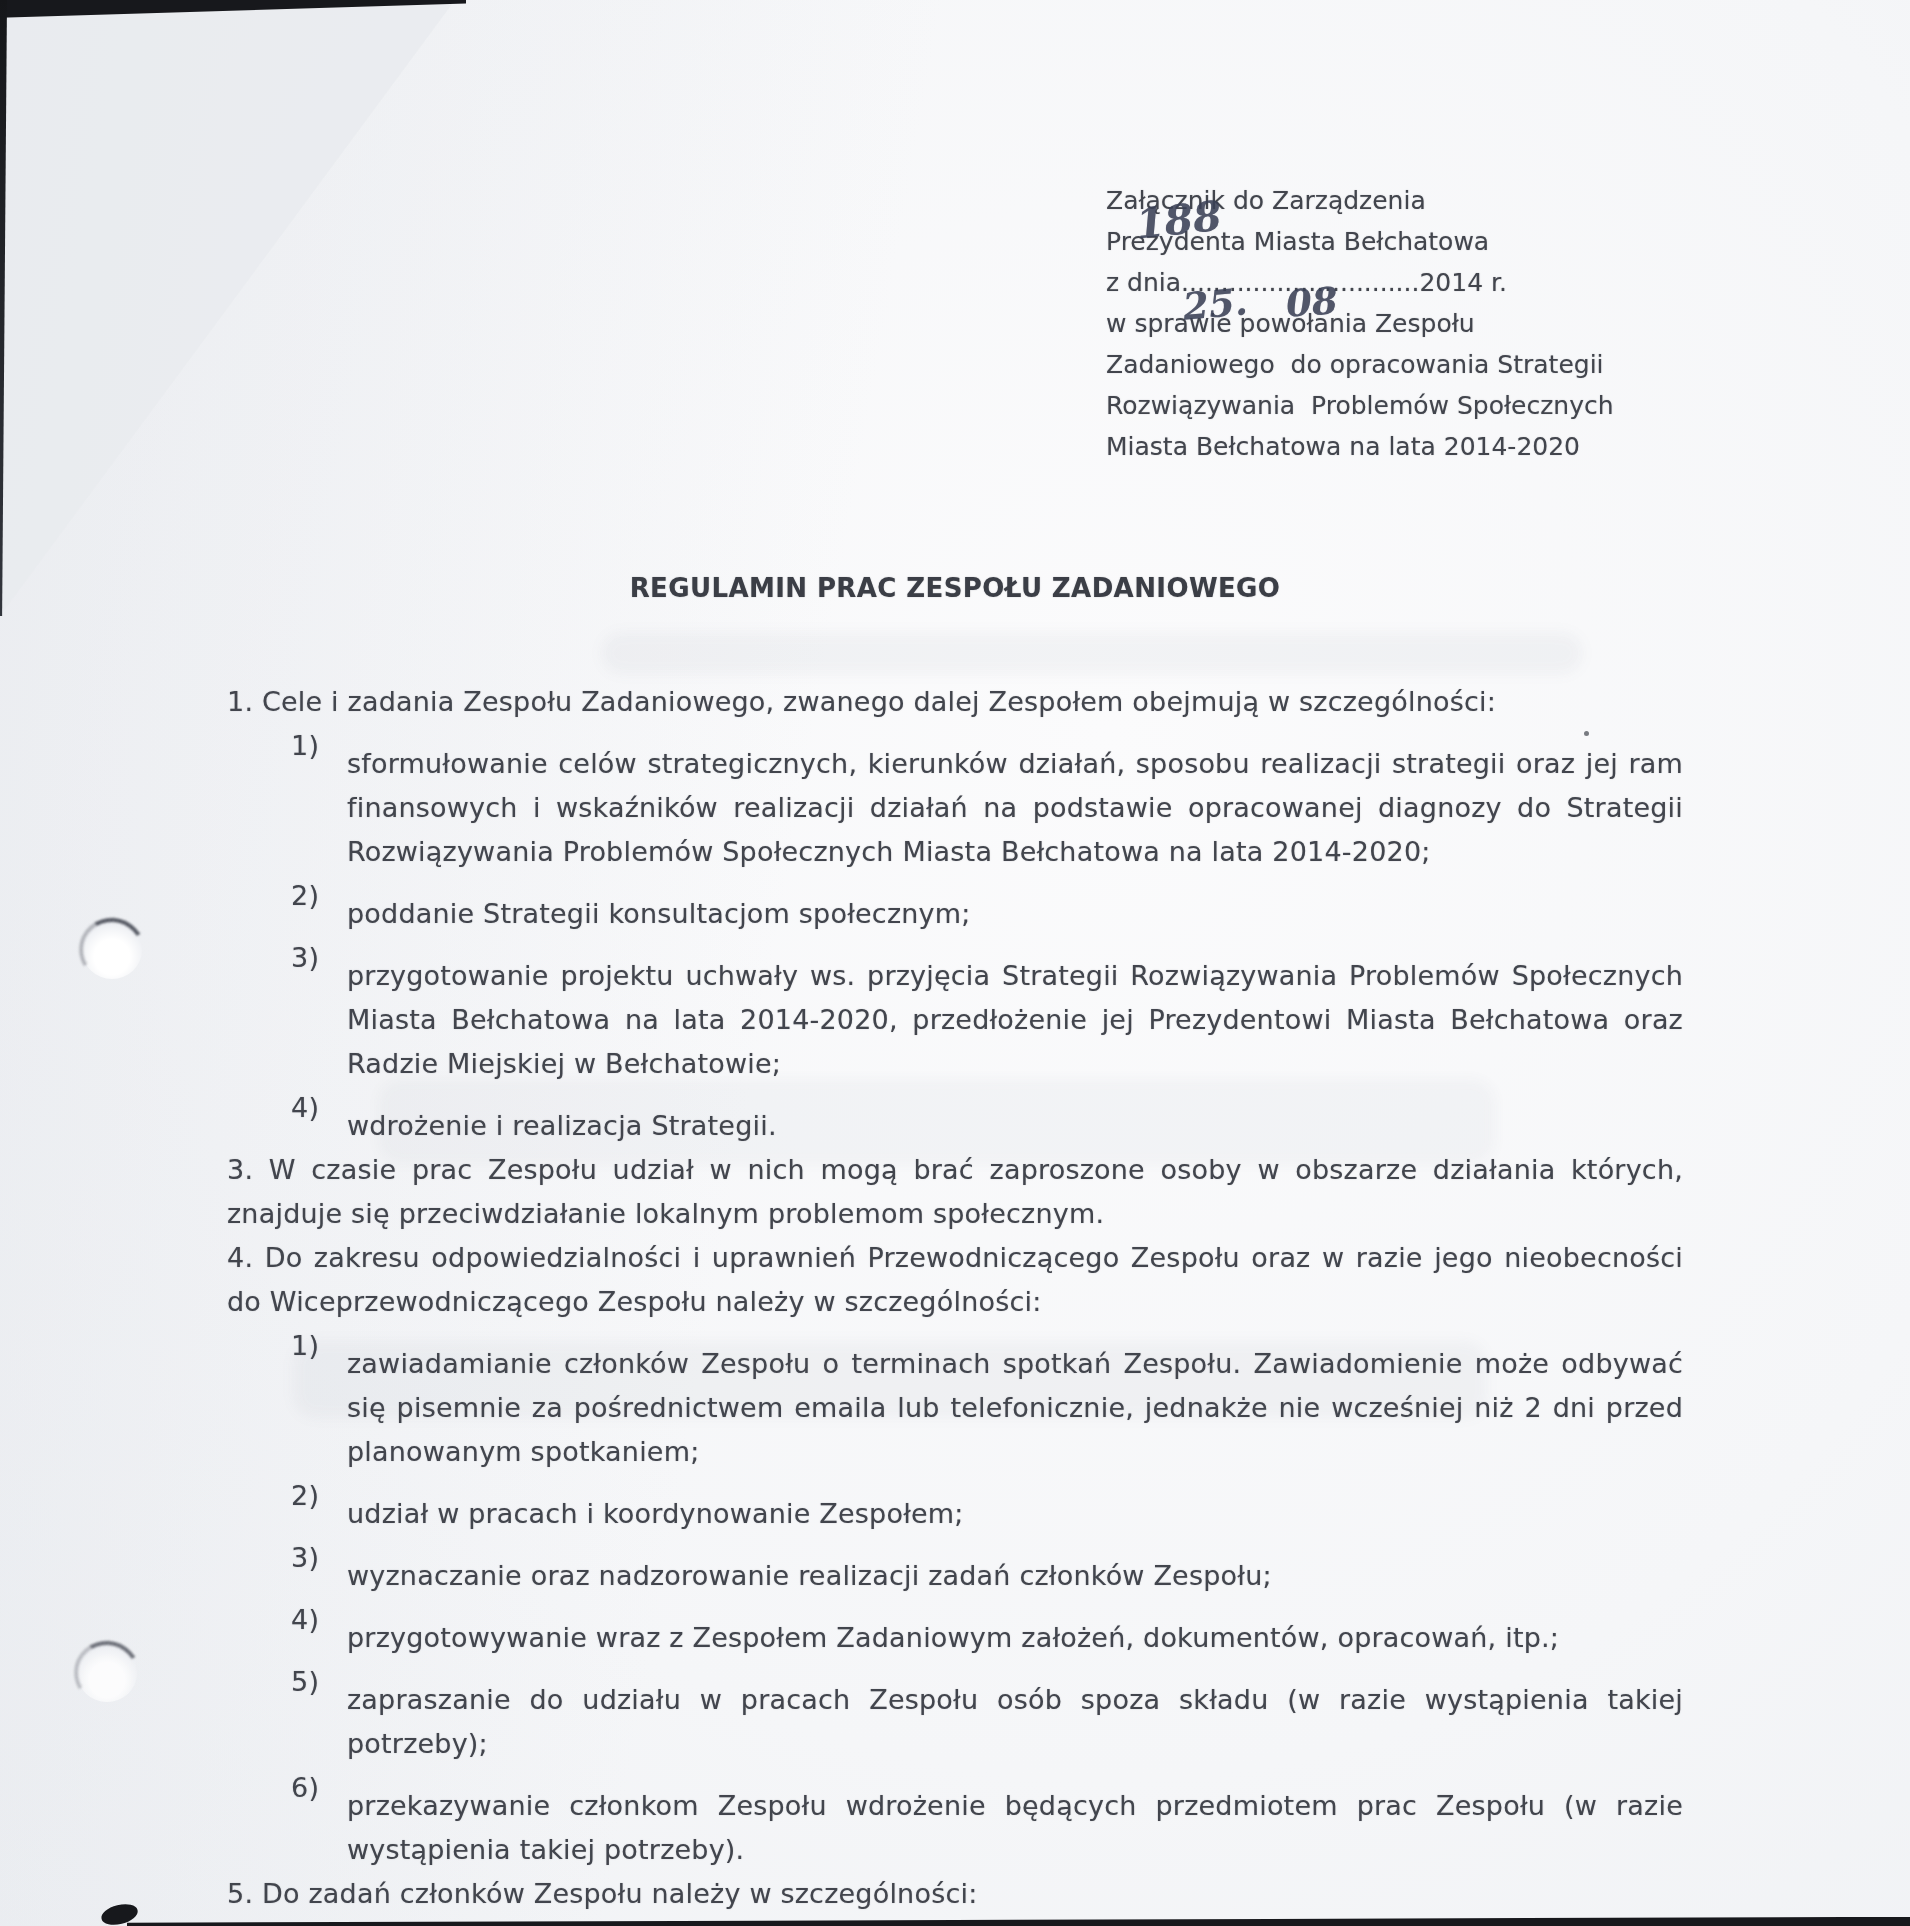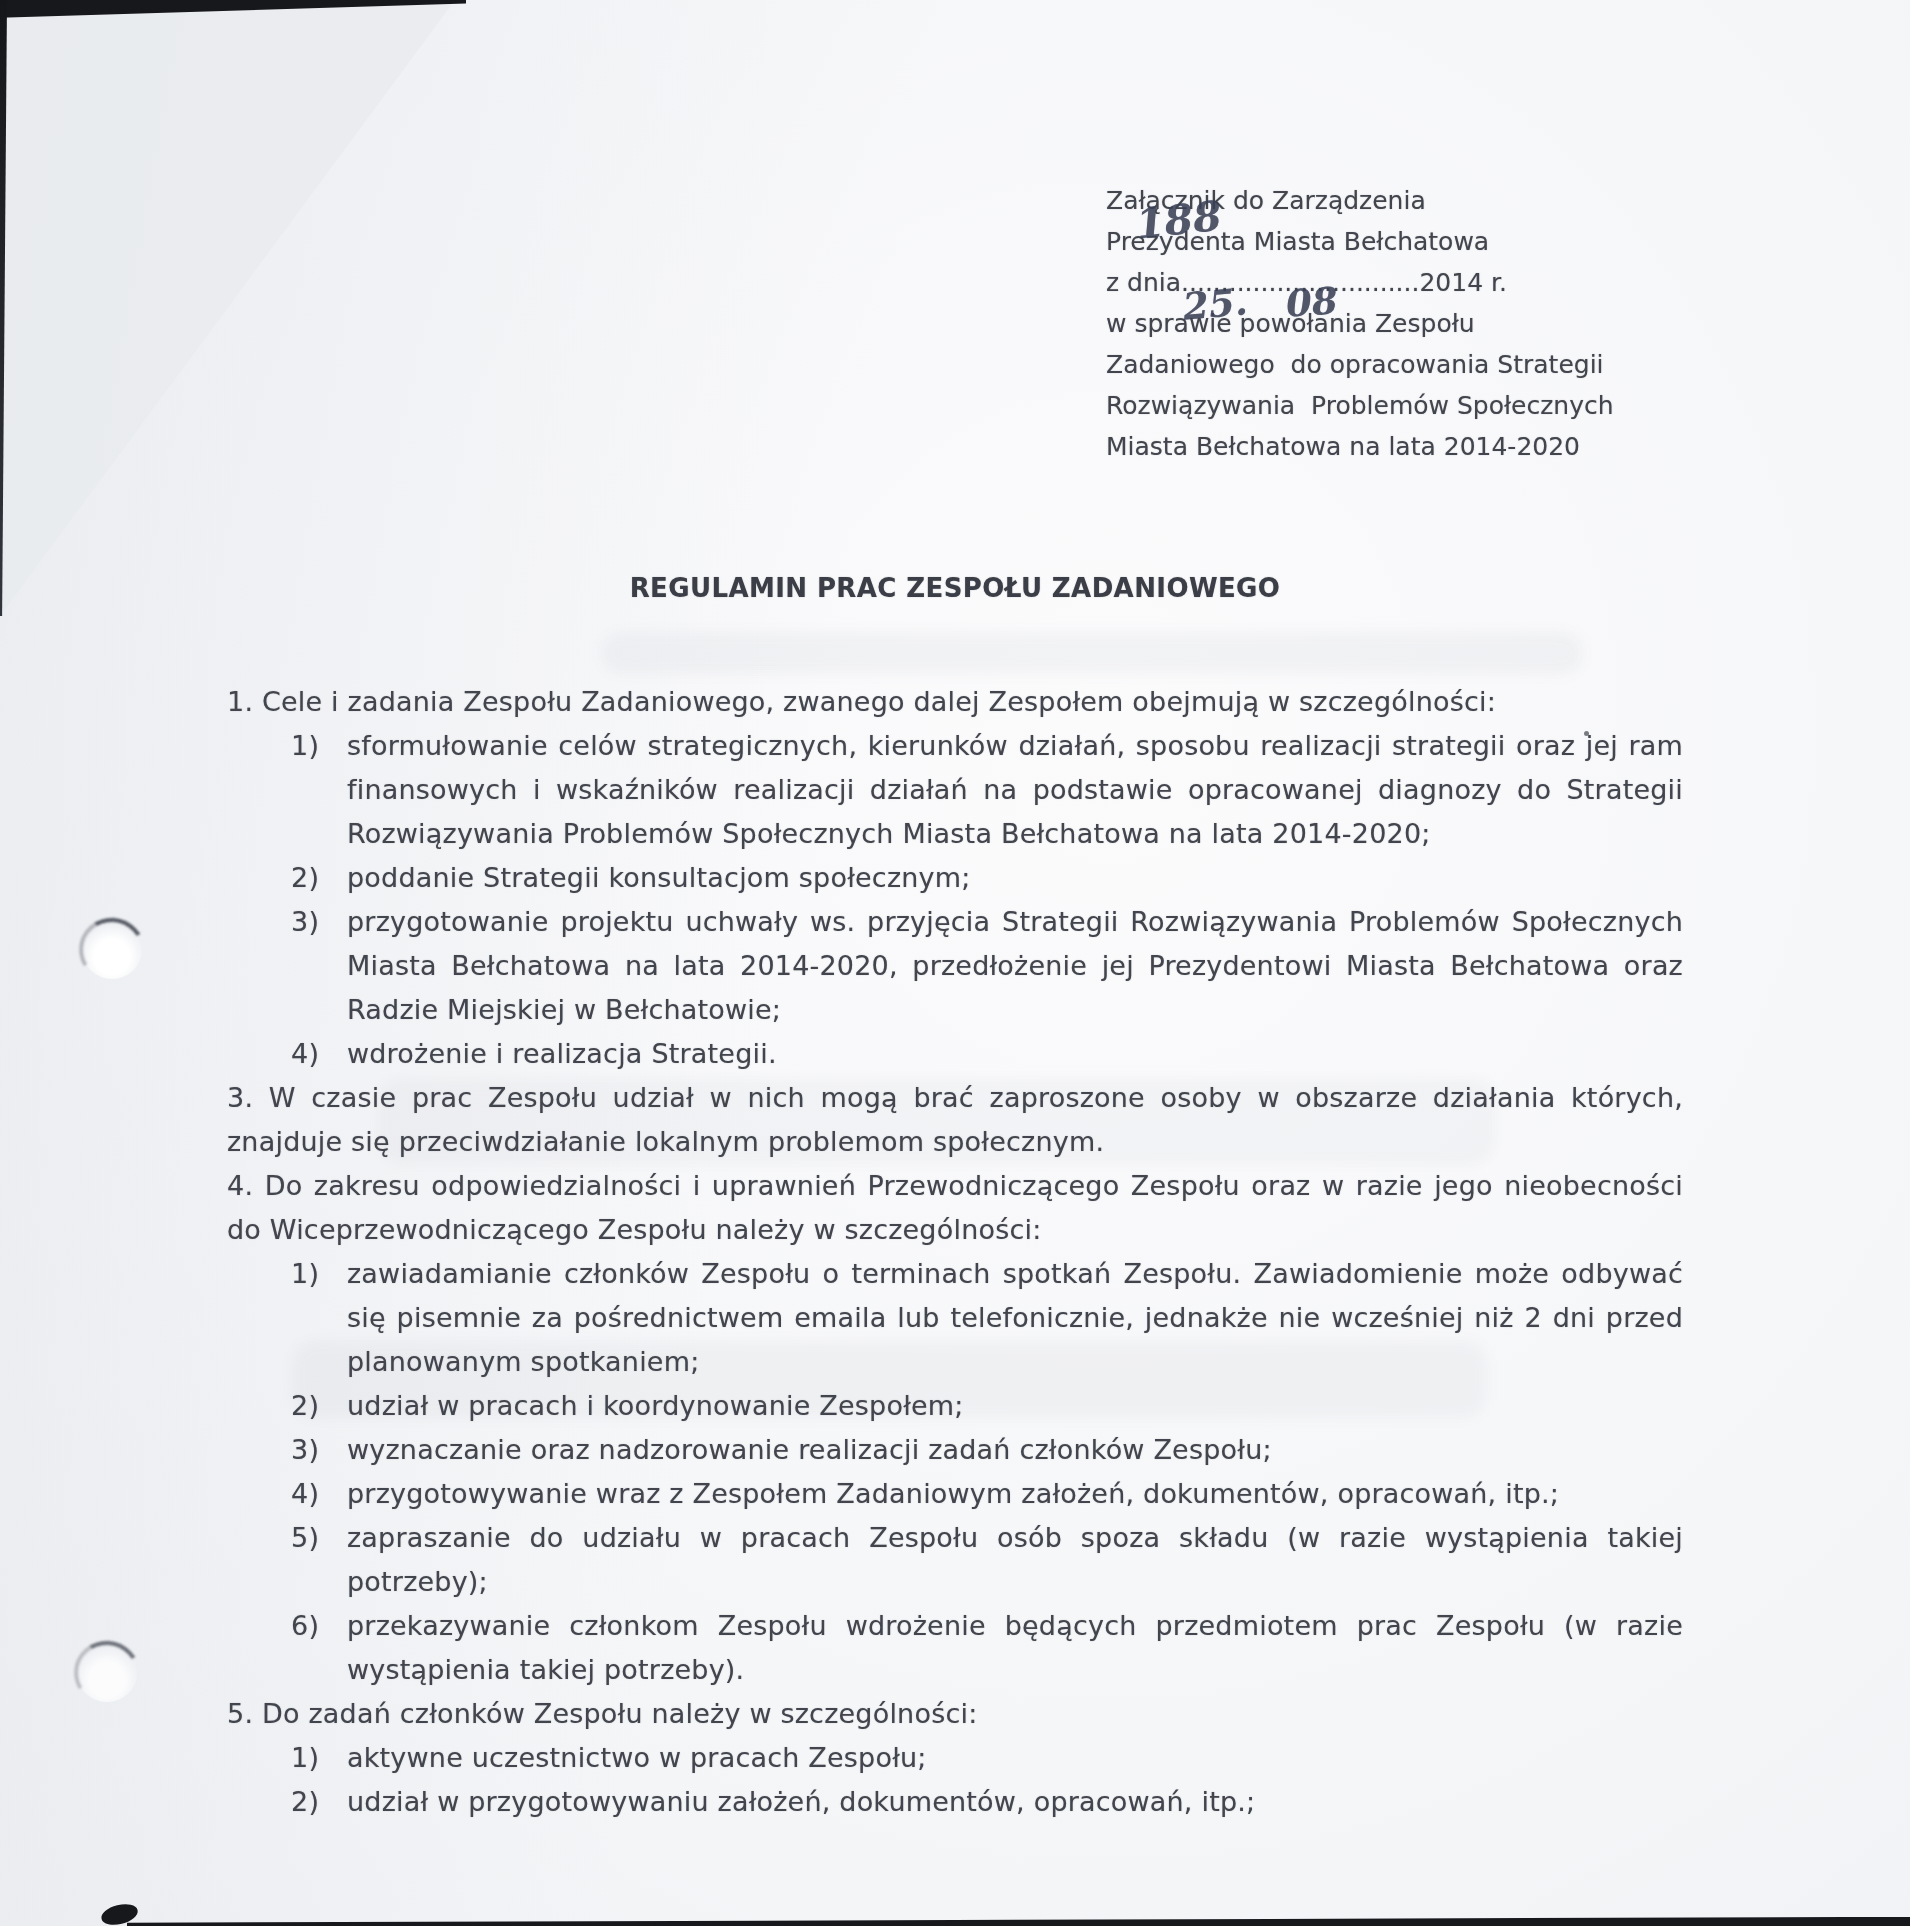--- a/index.html
+++ b/index.html
@@ -47,21 +47,21 @@
   .title{position:absolute;left:227px;top:573px;width:1456px;text-align:center;
     font-size:26px;font-weight:700;letter-spacing:0.4px;color:#3b3e46;
     text-shadow:0 0 1.2px rgba(59,62,70,.42);}
   .body{position:absolute;left:227px;top:680px;width:1456px;color:#42454d;
     font-size:27px;line-height:44px;letter-spacing:0.2px;
     text-shadow:0 0 1.2px rgba(66,69,77,.36);hyphens:none;}
   .row{text-align:justify;}
   .b-p{display:block;}
   .b-sub{display:flex;padding-left:64px;}
   .b-sub .num{flex:0 0 56px;}
-  .b-sub .txt{flex:1;text-align:justify;}
+  .b-sub .txt{flex:1;text-align:justify;margin-top:18px;}
 </style>
 </head>
 <body>
 
 <div class="paper">
 
   <div class="corner-shade"></div>
   <div class="top-band"></div>
   <div class="left-band"></div>
   <div class="bottom-band"></div>

